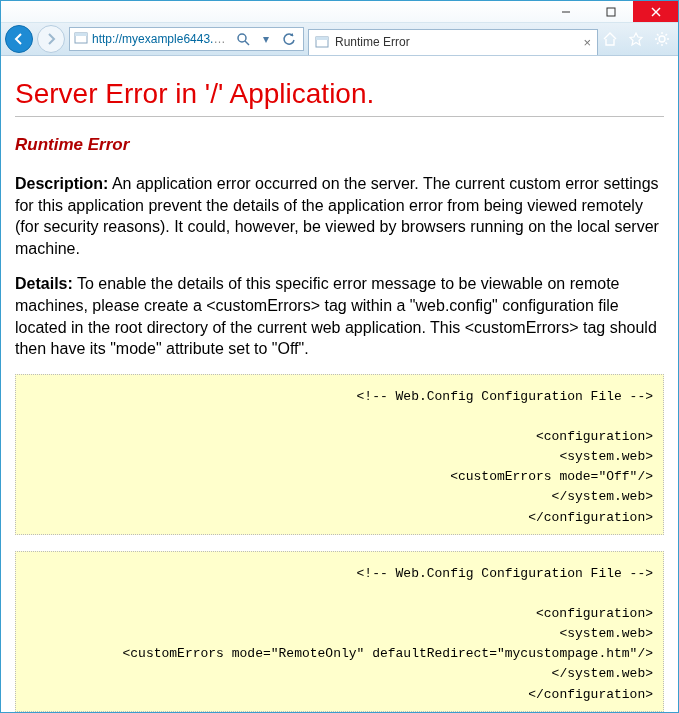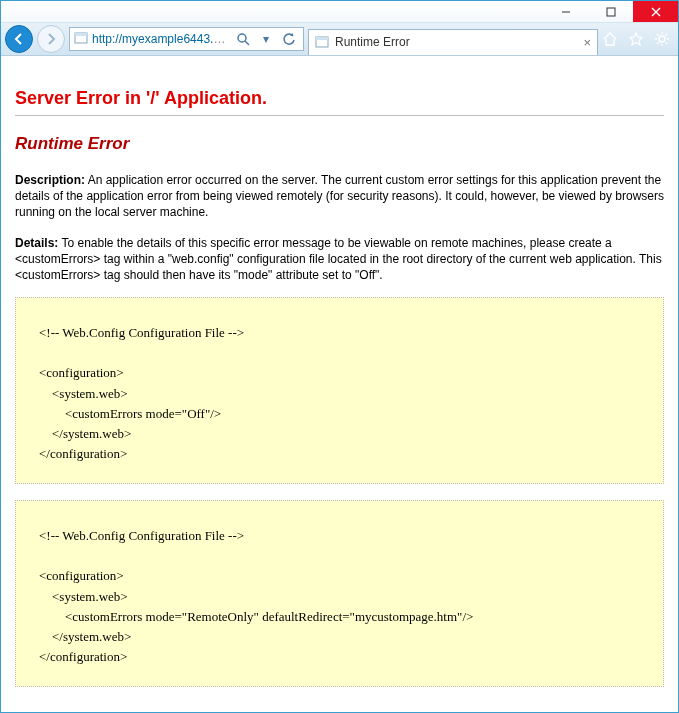--- a/index.html
+++ b/index.html
@@ -97,48 +97,49 @@
   
   .page {
     padding: 10px 14px 14px 14px;
     font-family: Arial, sans-serif;
     color: #000;
     height: calc(713px - 22px - 33px - 2px);
     overflow: hidden;
   }
   .h1 {
     font-family: Verdana, Arial, sans-serif;
-    font-size: 18px;
-    font-weight: bold;
+    font-size: 28px;
+    font-weight: normal;
     color: #e20000;
-    margin: 22px 0 6px 0;
+    margin: 12px 0 6px 0;
   }
   .hr { height:1px; background:#c0c0c0; margin:4px 0 18px 0; }
   .h2 {
     font-family: Verdana, Arial, sans-serif;
     font-size: 17px;
     font-style: italic;
     font-weight: bold;
     color: #b00000;
     margin: 0 0 18px 0;
   }
-  .para { font-size: 12px; line-height:1.35; margin-bottom:14px; }
+  .para { font-size: 16px; line-height:1.35; margin-bottom:14px; }
   .para b { font-weight:bold; }
   .codebox {
     background: #ffffcc;
     border: 1px dotted #bbb;
     padding: 12px 10px 6px 10px;
     margin: 12px 0 16px 0;
   }
   .codebox pre {
-    margin:13px;
-    font-family: Liberation Serif, serif;
+    margin:0;
+    font-family: Liberation Mono, monospace;
     font-size: 13px;
     line-height: 1.55;
     white-space: pre;
+    text-align: right;
   }
 </style>
 </head>
 <body>
 
 <div class="titlebar">
   <div class="win-btn">
     <svg width="10" height="10">
         <line x1="1" y1="5" x2="9" y2="5" stroke="#333" stroke-width="1"></line>
       </svg>

